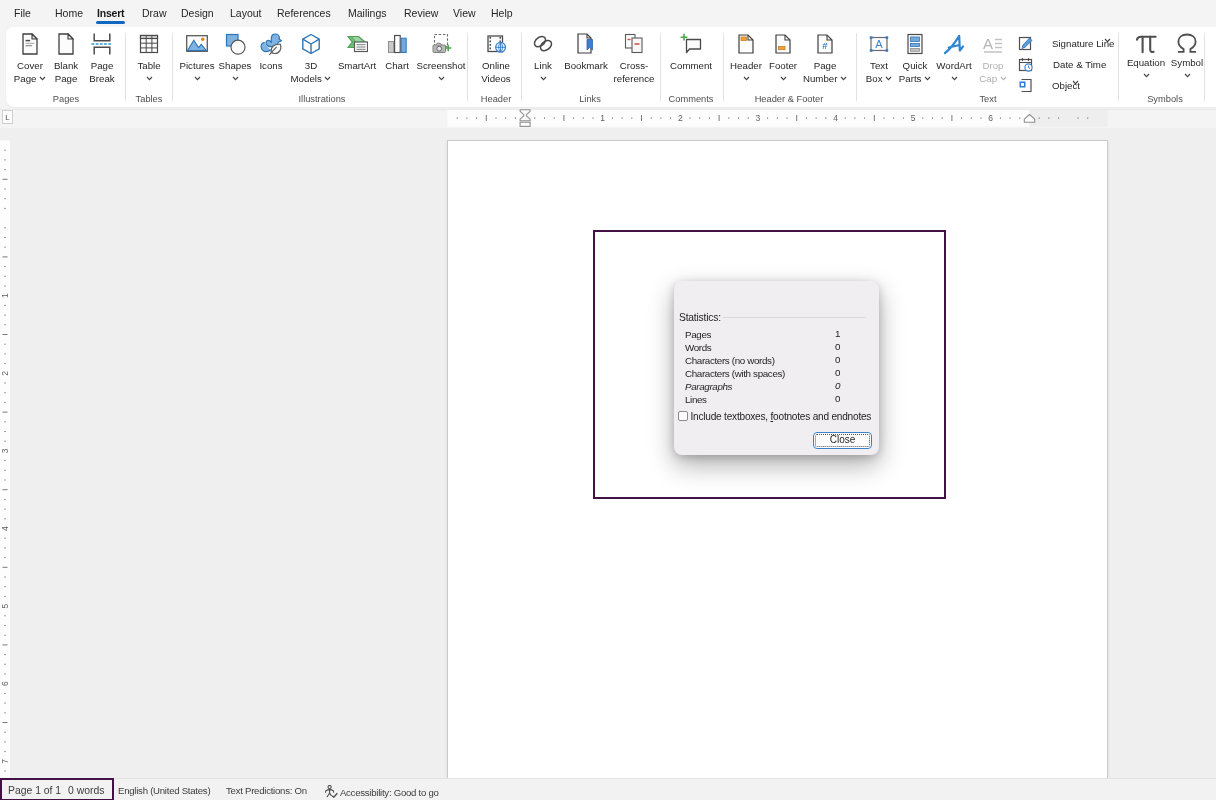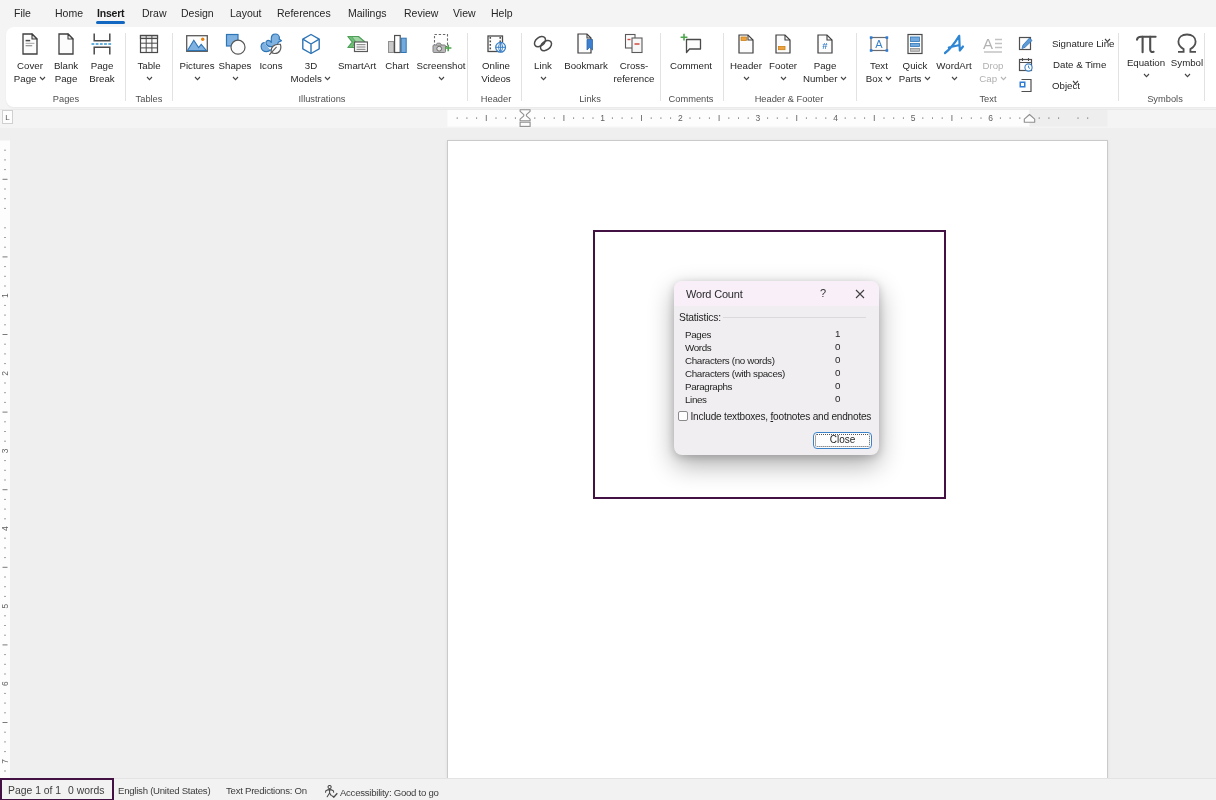--- a/index.html
+++ b/index.html
@@ -36,21 +36,21 @@
 #dstat { position:absolute; left:5px; top:6px; font-size:10.3px; letter-spacing:-0.2px; color:#1f1f1f; }
 #dline { position:absolute; left:44px; top:4.5px; width:143px; height:1px; background:#dcd8dc; }
 .drow { position:absolute; left:11px; width:155px; height:13px; }
 .drow span { font-size:9.8px; letter-spacing:-0.35px; }
 .drow .dv { position:absolute; right:0; }
 .drow:nth-of-type(1) { top:47px; }
 #dbody .drow:nth-child(2) { top:22px; }
 #dbody .drow:nth-child(3) { top:35px; }
 #dbody .drow:nth-child(4) { top:48px; }
 #dbody .drow:nth-child(5) { top:61px; }
-#dbody .drow:nth-child(6) { top:74px; }
+#dbody .drow:nth-child(6) { top:74px;font-style:italic; }
 #dbody .drow:nth-child(7) { top:87px; }
 #dcheck { position:absolute; left:3px; top:104px; }
 #cb { position:absolute; left:0; top:1px; width:10px; height:10px; background:#fdfdfd; border:1px solid #8a8a8a; border-radius:2px; }
 #cbl { position:absolute; left:13px; top:0.5px; width:190px; font-size:10.1px; letter-spacing:-0.22px; white-space:nowrap; }
 #dcheck { left:3.5px; }
 #dclose { position:absolute; left:139px; top:126px; width:59px; height:17px; background:#fdfdfd; border:1.6px solid #3b82c8; border-radius:4px; font-size:10px; text-align:center; line-height:13.5px; color:#1f1f1f; outline:1px dotted #555; outline-offset:-3px; }
 #status { position:absolute; left:0; top:778px; width:1216px; height:22px; background:#f3f2f2; border-top:1px solid #e3e3e3; }
 #status span { position:absolute; top:6px; font-size:9.6px; letter-spacing:-0.25px; color:#3d3d3d; white-space:nowrap; }
 #srect { position:absolute; left:0; top:-1px; width:114px; height:23px; border:2.5px solid #431144; }
 </style></head>
@@ -510,27 +510,20 @@
     <rect x="4.3" y="574.6" width="1.4" height="1" fill="#7a7a7a"></rect>
     <rect x="4.3" y="584.3" width="1.4" height="1" fill="#7a7a7a"></rect>
     <rect x="2.5" y="594.0" width="5" height="1" fill="#7a7a7a"></rect>
     <rect x="4.3" y="603.7" width="1.4" height="1" fill="#7a7a7a"></rect>
     <rect x="4.3" y="613.4" width="1.4" height="1" fill="#7a7a7a"></rect>
     <rect x="4.3" y="623.1" width="1.4" height="1" fill="#7a7a7a"></rect>
     <text x="5" y="633.3" font-size="8.5" fill="#5f5f5f" text-anchor="middle" dominant-baseline="central" transform="rotate(-90 5 633.3)" font-family="Liberation Sans">7</text>
     <rect x="4.3" y="642.5" width="1.4" height="1" fill="#7a7a7a"></rect>
   </svg>
 <div id="dlg">
- <div id="dtitle">
-      <span id="dtt">Word Count</span>
-   <span id="dq">?</span>
-   <svg id="dx" width="10" height="10" viewBox="0 0 10 10">
-        <path d="M1,1 L9,9 M9,1 L1,9" stroke="#404040" stroke-width="1.1" fill="none"></path>
-      </svg>
- </div>
  <div id="dbody">
   <div id="dstat">Statistics:<div id="dline"></div></div>
   <div class="drow"><span>Pages</span><span class="dv">1</span></div>
       <div class="drow"><span>Words</span><span class="dv">0</span></div>
       <div class="drow"><span>Characters (no words)</span><span class="dv">0</span></div>
       <div class="drow"><span>Characters (with spaces)</span><span class="dv">0</span></div>
       <div class="drow"><span>Paragraphs</span><span class="dv">0</span></div>
       <div class="drow"><span>Lines</span><span class="dv">0</span></div>
   <div id="dcheck">
         <span id="cb"></span>

